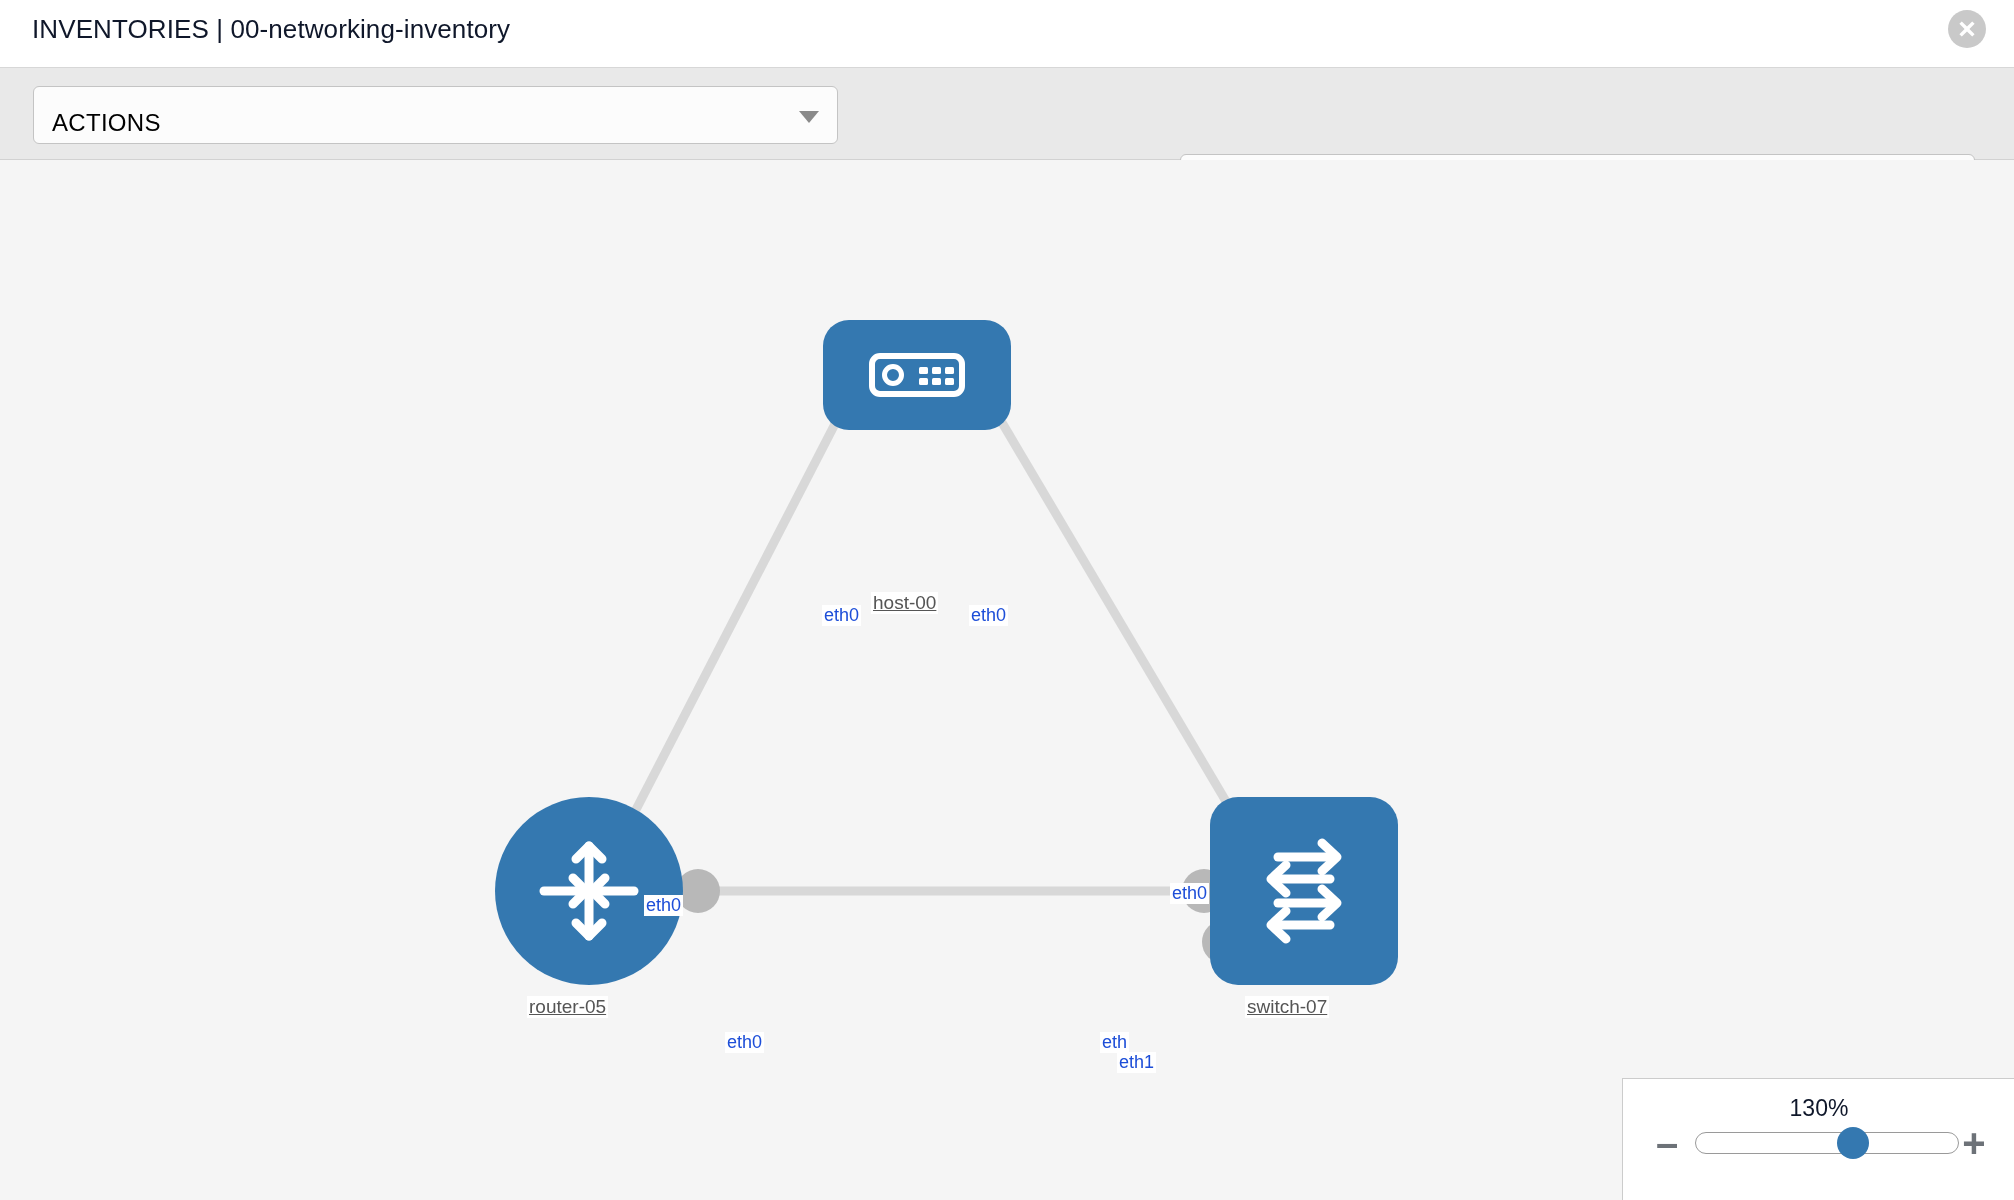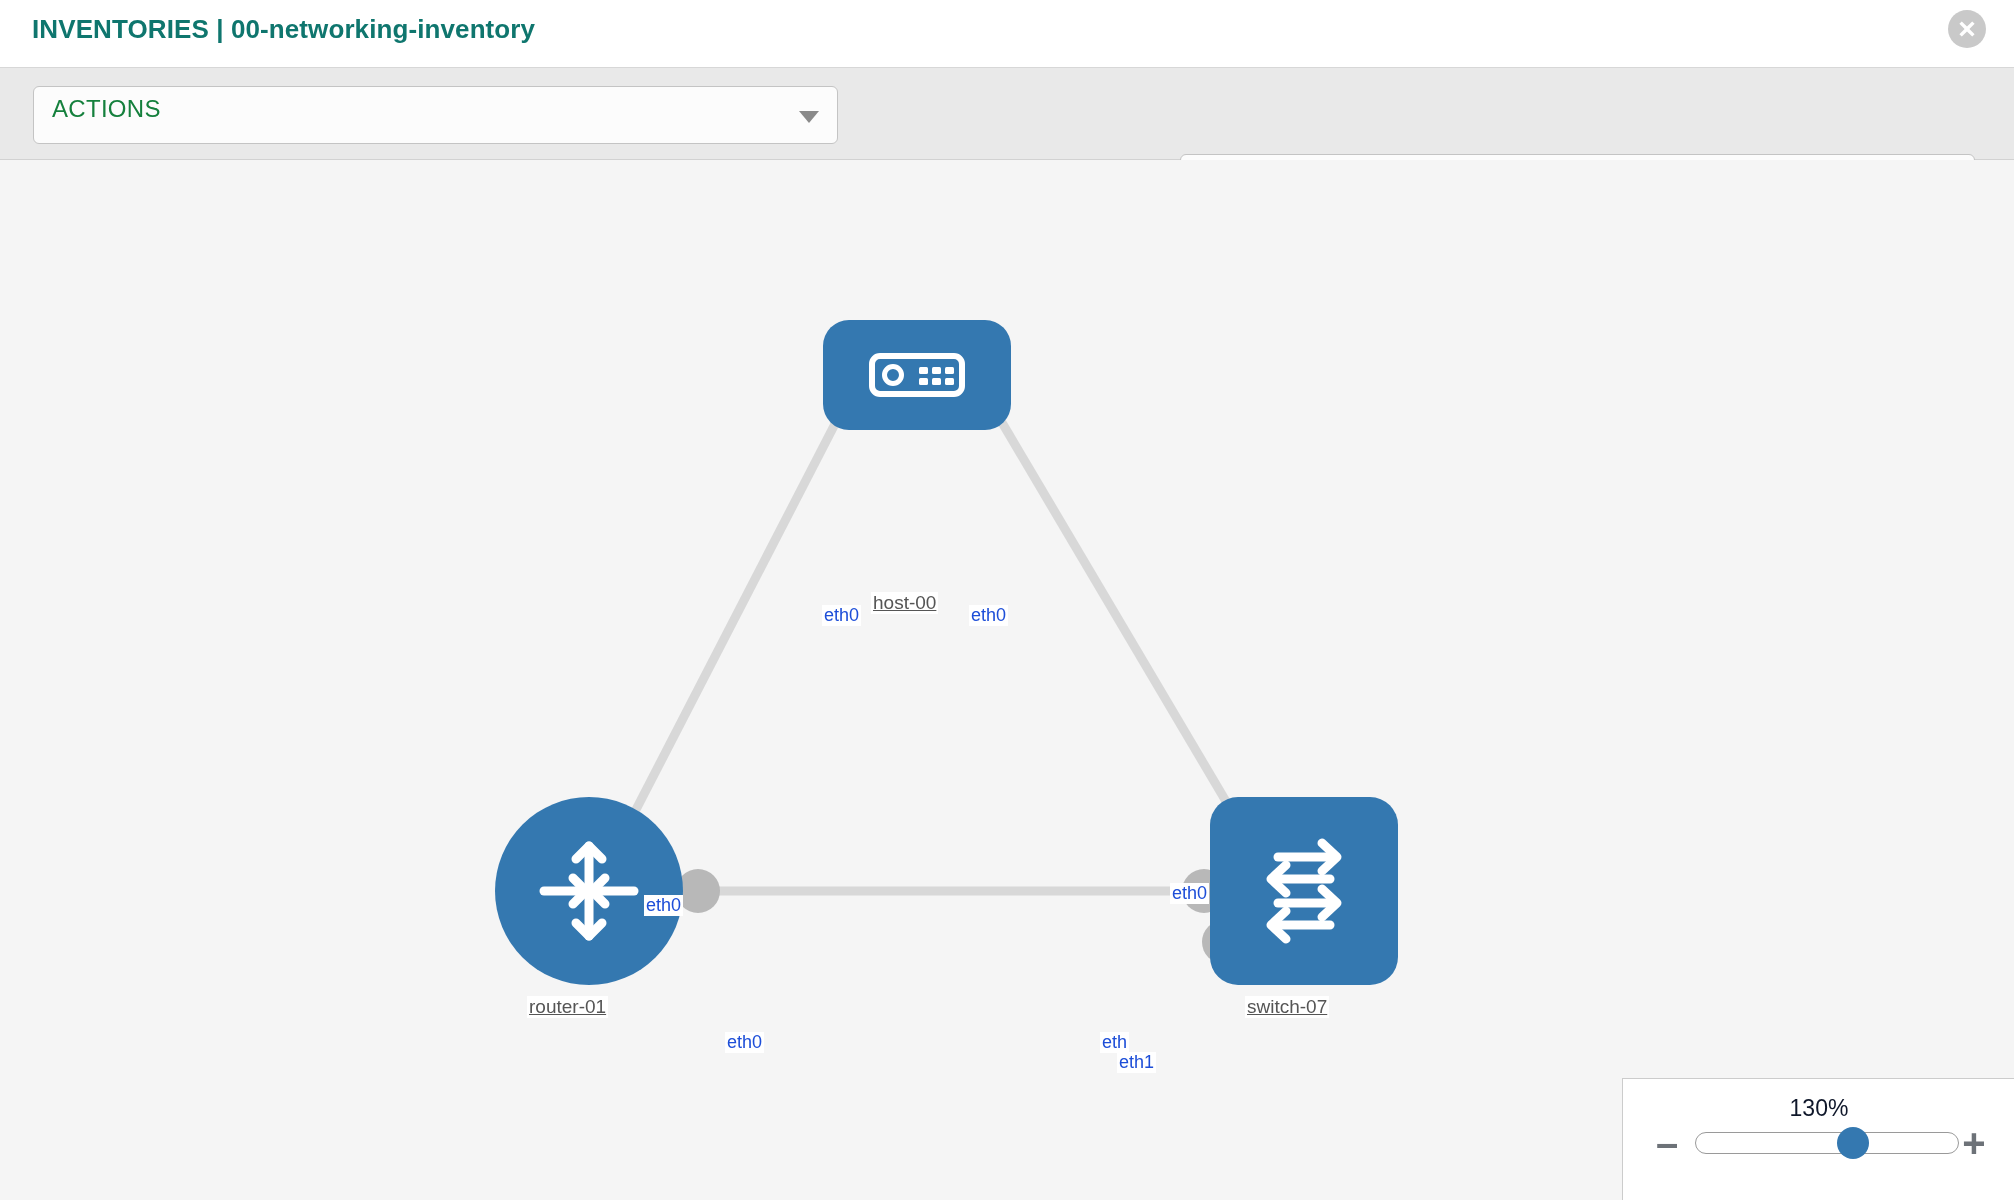--- a/index.html
+++ b/index.html
@@ -27,22 +27,22 @@
     height: 68px;
     background: #ffffff;
     border-bottom: 1px solid #d7d7d7;
     box-sizing: border-box;
   }
   .page-title {
     position: absolute;
     left: 32px;
     top: 14px;
     font-size: 26px;
-    font-weight: bold;
-    color: #0f766e;
+    font-weight: normal;
+    color: #0f172a;
     letter-spacing: 0.1px;
     white-space: nowrap;
   }
   .close-btn {
     position: absolute;
     right: 28px;
     top: 10px;
     width: 38px;
     height: 38px;
     border-radius: 50%;
@@ -72,23 +72,23 @@
     height: 58px;
     background: #fcfcfc;
     border: 1px solid #c4c4c4;
     border-radius: 6px;
     box-sizing: border-box;
     cursor: pointer;
   }
   .actions-select .sel-label {
     position: absolute;
     left: 18px;
-    top: 8px;
+    top: 22px;
     font-size: 24px;
-    color: #15803d;
+    color: #000000;
     letter-spacing: 0.3px;
   }
   .caret {
     position: absolute;
     right: 18px;
     top: 24px;
     width: 0; height: 0;
     border-left: 10px solid transparent;
     border-right: 10px solid transparent;
     border-top: 12px solid #8a8a8a;
@@ -344,21 +344,21 @@
 
             <path d="M14 59 L56 59"></path>
             <path d="M43 46 L56 59 L43 72"></path>
 
             <path d="M104 59 L62 59"></path>
             <path d="M75 46 L62 59 L75 72"></path>
           </g>
         </svg>
       </div>
     </div>
-    <div class="node-label" style="left:527px; top:836px;">router-01</div>
+    <div class="node-label" style="left:527px; top:836px;">router-05</div>
 
     <div class="node switch" style="left:1210px; top:637px; width:188px; height:188px;">
       <div class="glyph">
         <svg width="120" height="120" viewBox="0 0 120 120" aria-hidden="true">
           <g stroke="#ffffff" stroke-width="9" stroke-linecap="round" stroke-linejoin="round" fill="none">
 
             <path d="M34 26 L92 26"></path>
             <path d="M78 12 L93 26 L78 40"></path>
 
             <path d="M86 48 L28 48"></path>

